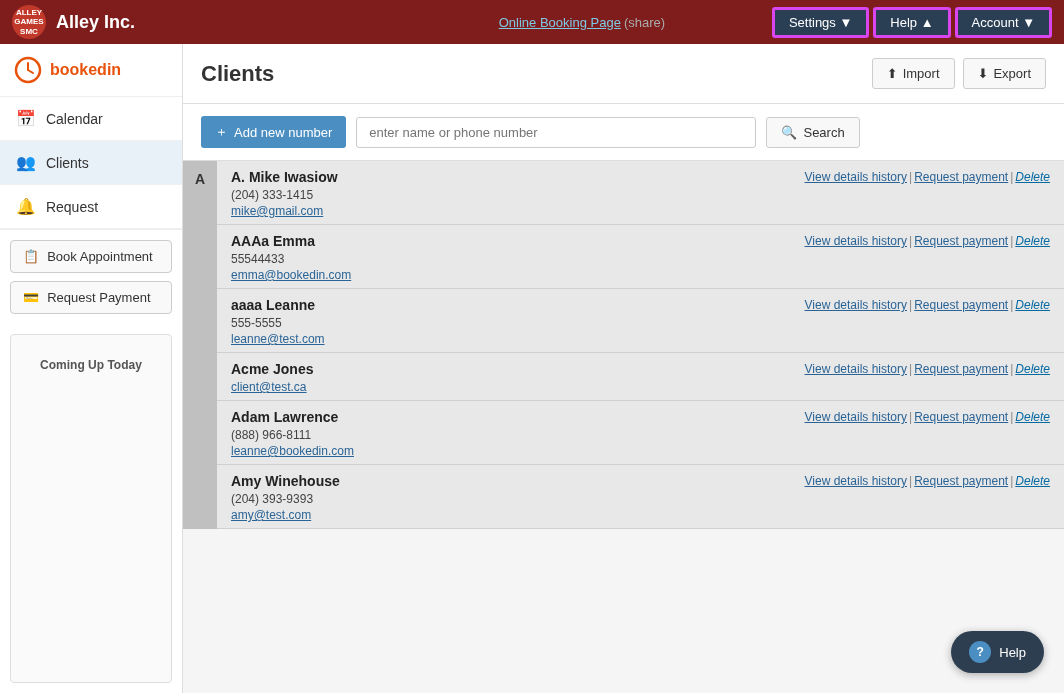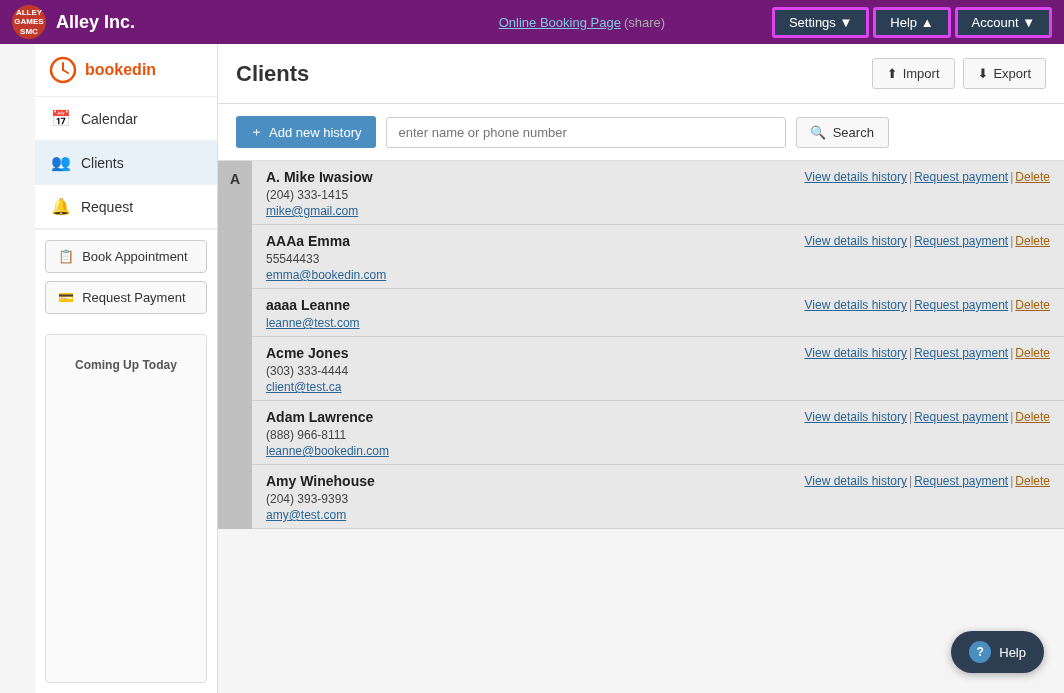--- a/index.html
+++ b/index.html
@@ -1,20 +1,20 @@
 <!DOCTYPE html>
 <html><head>
   <meta charset="utf-8">
   <style>
     * { box-sizing: border-box; margin: 0; padding: 0; }
     body { font-family: Arial, sans-serif; font-size: 13px; background: #f5f5f5; }
 
     
     .top-nav {
-      background: #701a75;
+      background: #7f1d1d;
       height: 44px;
       display: flex;
       align-items: center;
       padding: 0 12px;
       color: #fff;
     }
     .top-nav .logo-area {
       display: flex;
       align-items: center;
       gap: 10px;
@@ -67,21 +67,20 @@
       padding: 5px 14px;
       border-radius: 3px;
       cursor: pointer;
       font-size: 13px;
     }
 
     
     .main-layout {
       display: flex;
       height: calc(693px - 44px);
-      margin-left: 35px;
     }
 
     
     .sidebar {
       width: 183px;
       background: #fff;
       border-right: 1px solid #ddd;
       display: flex;
       flex-direction: column;
     }
@@ -279,23 +278,24 @@
     .client-action-link {
       color: #2a6496;
       text-decoration: underline;
       cursor: pointer;
     }
     .client-separator {
       color: #888;
       margin: 0 2px;
     }
     .client-delete-link {
-      color: #a16207;
+      color: #0369a1;
       text-decoration: underline;
       cursor: pointer;
+      font-style: italic;
     }
     .client-phone {
       font-size: 12px;
       color: #444;
       margin-bottom: 2px;
     }
     .client-email {
       font-size: 12px;
       color: #2a6496;
       text-decoration: underline;
@@ -404,21 +404,21 @@
         <button class="header-btn">
           <span>⬇</span>
           <span>Export</span>
         </button>
       </div>
     </div>
 
     <div class="search-bar">
       <button class="add-client-btn">
         <span>＋</span>
-        <span>Add new history</span>
+        <span>Add new number</span>
       </button>
       <input class="search-input" type="text" placeholder="enter name or phone number" style="">
       <button class="search-btn">
         <span>🔍</span>
         <span>Search</span>
       </button>
     </div>
 
     <div class="client-list" id="client-list-container">
     <div class="client-section">
@@ -456,34 +456,34 @@
       <div class="client-row-header">
         <span class="client-name">aaaa Leanne</span>
         <div class="client-actions">
           <a class="client-action-link">View details history</a>
           <span class="client-separator">|</span>
           <a class="client-action-link">Request payment</a>
           <span class="client-separator">|</span>
           <a class="client-delete-link">Delete</a>
         </div>
       </div>
+      <div class="client-phone">555-5555</div>
       <div class="client-email">leanne@test.com</div>
     </div>
             <div class="client-row">
       <div class="client-row-header">
         <span class="client-name">Acme Jones</span>
         <div class="client-actions">
           <a class="client-action-link">View details history</a>
           <span class="client-separator">|</span>
           <a class="client-action-link">Request payment</a>
           <span class="client-separator">|</span>
           <a class="client-delete-link">Delete</a>
         </div>
       </div>
-      <div class="client-phone">(303) 333-4444</div>
       <div class="client-email">client@test.ca</div>
     </div>
             <div class="client-row">
       <div class="client-row-header">
         <span class="client-name">Adam Lawrence</span>
         <div class="client-actions">
           <a class="client-action-link">View details history</a>
           <span class="client-separator">|</span>
           <a class="client-action-link">Request payment</a>
           <span class="client-separator">|</span>

